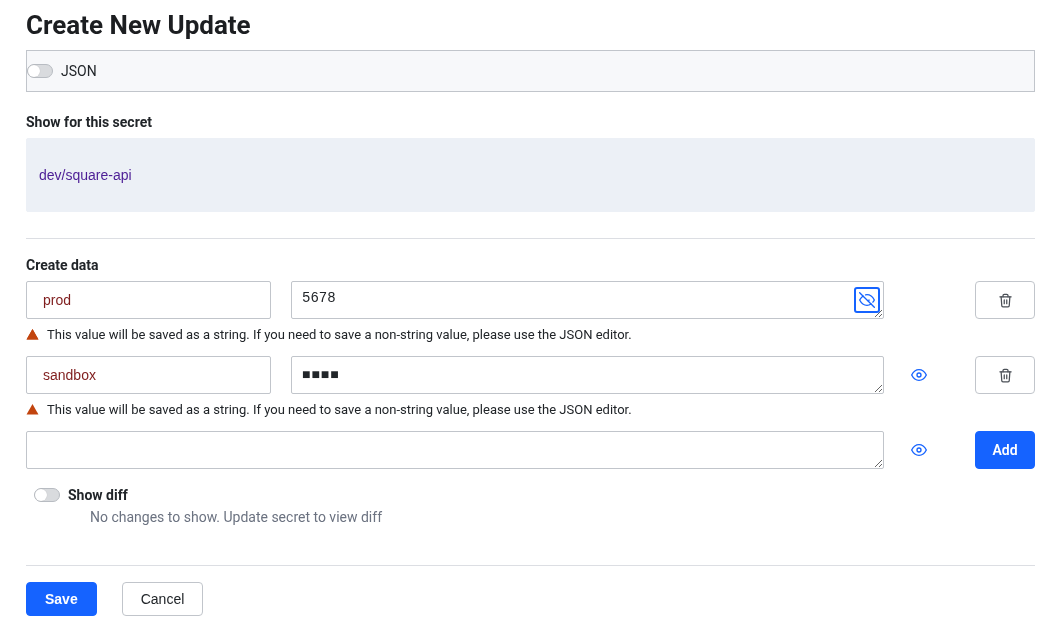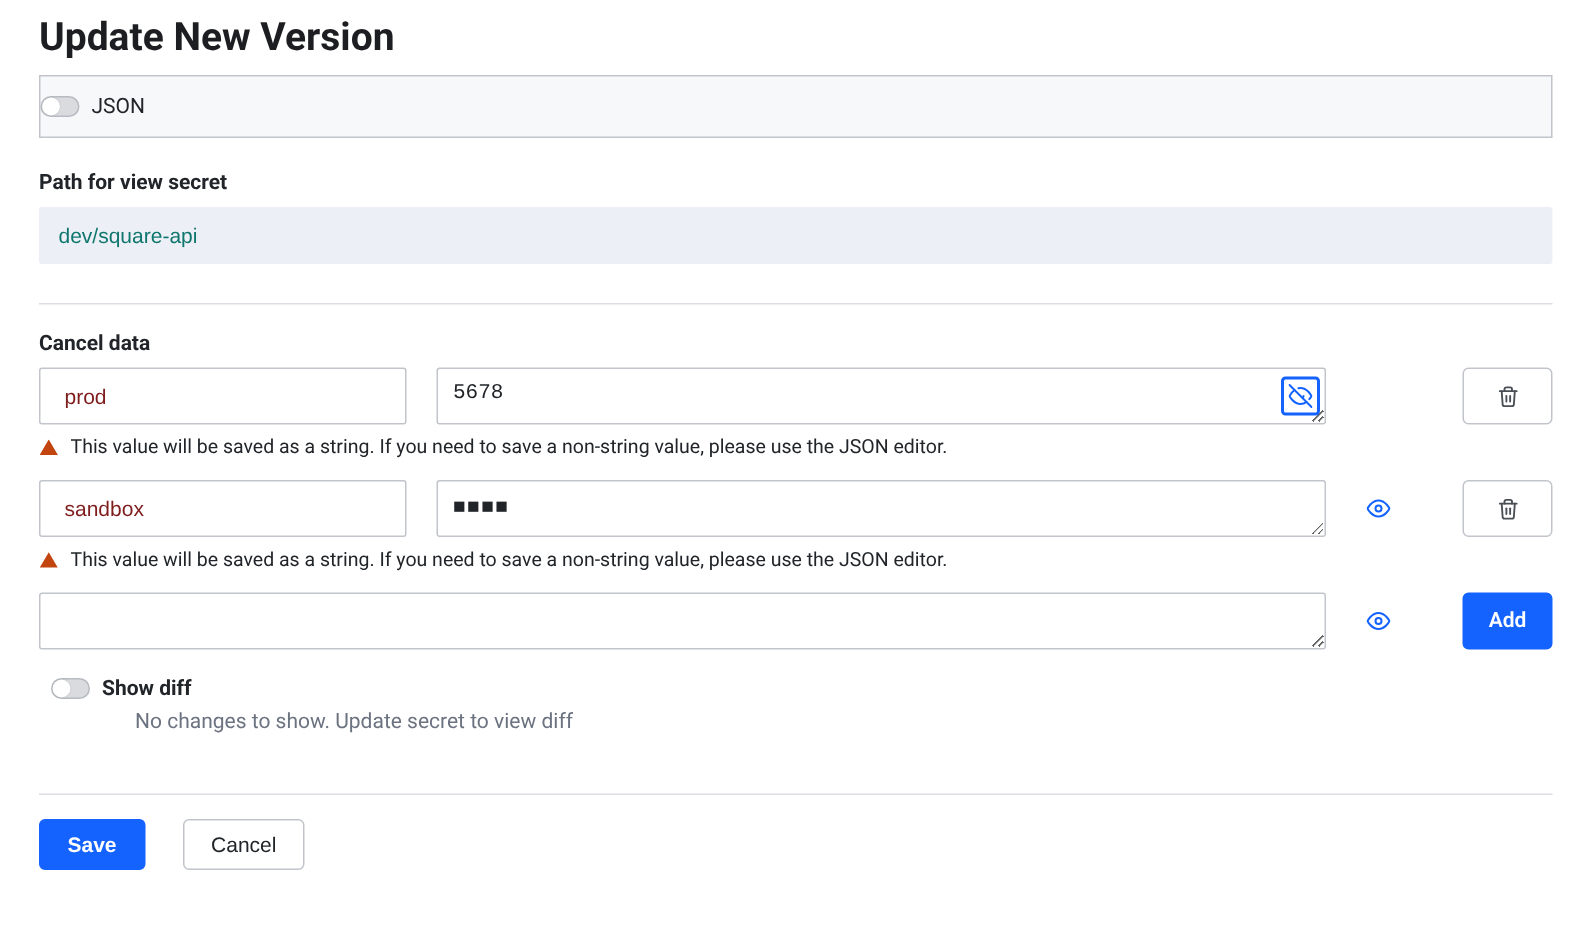--- a/index.html
+++ b/index.html
@@ -48,23 +48,23 @@
     }
     .toggle-label { font-size: 14px; color: #212529; }
     .section-divider { border: none; border-top: 1px solid #dcdee3; margin: 26px 0 18px 0; }
     .section-divider.tight { margin: 20px 0 16px 0; }
     .field-label { font-weight: 700; font-size: 14px; margin-bottom: 8px; }
     .readonly-input {
       width: 100%;
       background: #ecf0f6;
       border: 1px solid #ecf0f6;
       border-radius: 2px;
-      padding: 10px 12px;
-      font-size: 14px;
-      color: #0f766e;
+      padding: 28px 12px;
+      font-size: 14px;
+      color: #4c1d95;
     }
     .version-row {
       display: flex;
       align-items: stretch;
       gap: 20px;
       margin-bottom: 8px;
     }
     .key-input {
       width: 245px;
       border: 1px solid #c1c5cb;
@@ -159,37 +159,37 @@
       border: 1px solid transparent;
     }
     .btn-primary { background: #1563ff; color: #fff; border-color: #1563ff; }
     .btn-secondary { background: #fff; color: #212529; border: 1px solid #c1c5cb; font-weight: 400; }
     .masked { letter-spacing: 1px; font-family: monospace; font-size: 10px; line-height: 20px; }
   </style>
 </head>
 <body>
 
 <div class="container">
-  <h1>Update New Version</h1>
+  <h1>Create New Update</h1>
 
   <div class="json-toggle-box">
     <span class="toggle-track">
       <span class="toggle-knob"></span>
     </span>
     <span class="toggle-label">JSON</span>
   </div>
 
   <div style="height:22px;"></div>
 
-  <div class="field-label">Path for view secret</div>
+  <div class="field-label">Show for this secret</div>
   <input class="readonly-input" readonly="" value="dev/square-api" style="">
 
   <hr class="section-divider">
 
-  <div class="field-label">Cancel data</div>
+  <div class="field-label">Create data</div>
 
   
   <div class="version-row">
     <input class="key-input" value="prod" style="">
     <div class="value-wrap">
       <textarea class="value-input" style="">5678</textarea>
       <span class="eye-btn-inline">
         <svg width="16" height="16" viewBox="0 0 24 24" fill="none" stroke="currentColor" stroke-width="2" stroke-linecap="round" stroke-linejoin="round">
             <path d="M17.94 17.94A10.07 10.07 0 0 1 12 20c-7 0-11-8-11-8a18.45 18.45 0 0 1 5.06-5.94"></path>
             <path d="M9.9 4.24A9.12 9.12 0 0 1 12 4c7 0 11 8 11 8a18.5 18.5 0 0 1-2.16 3.19"></path>

